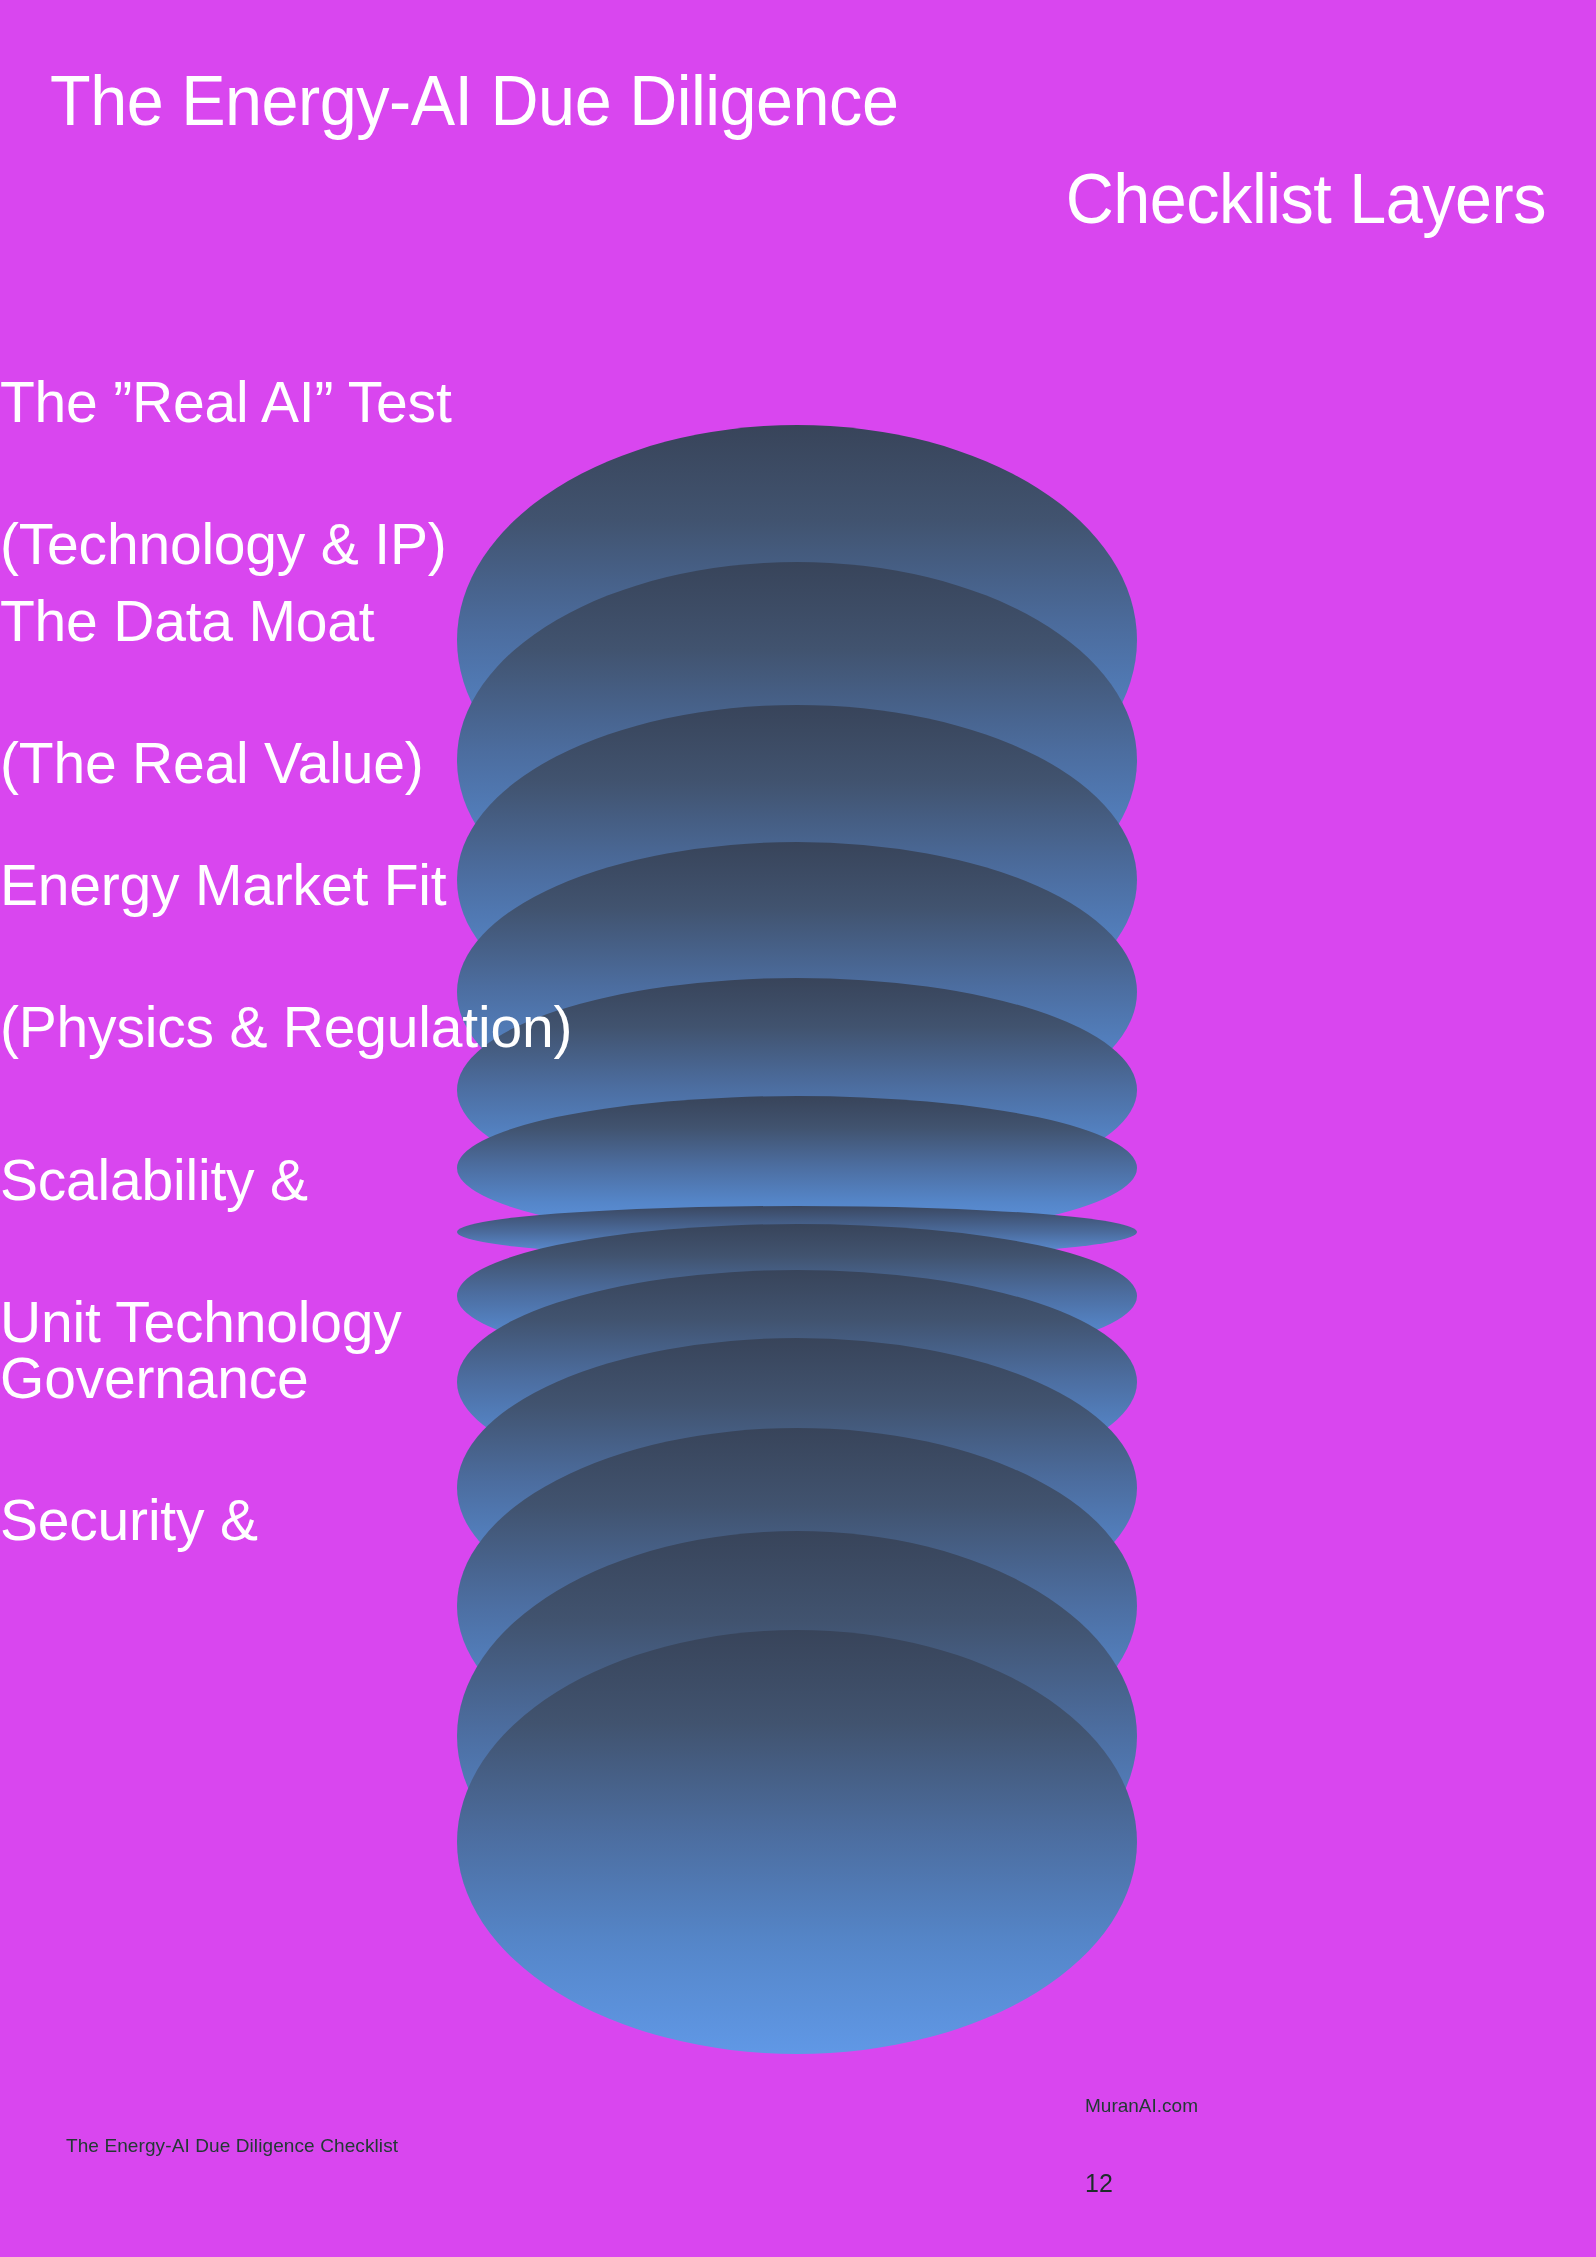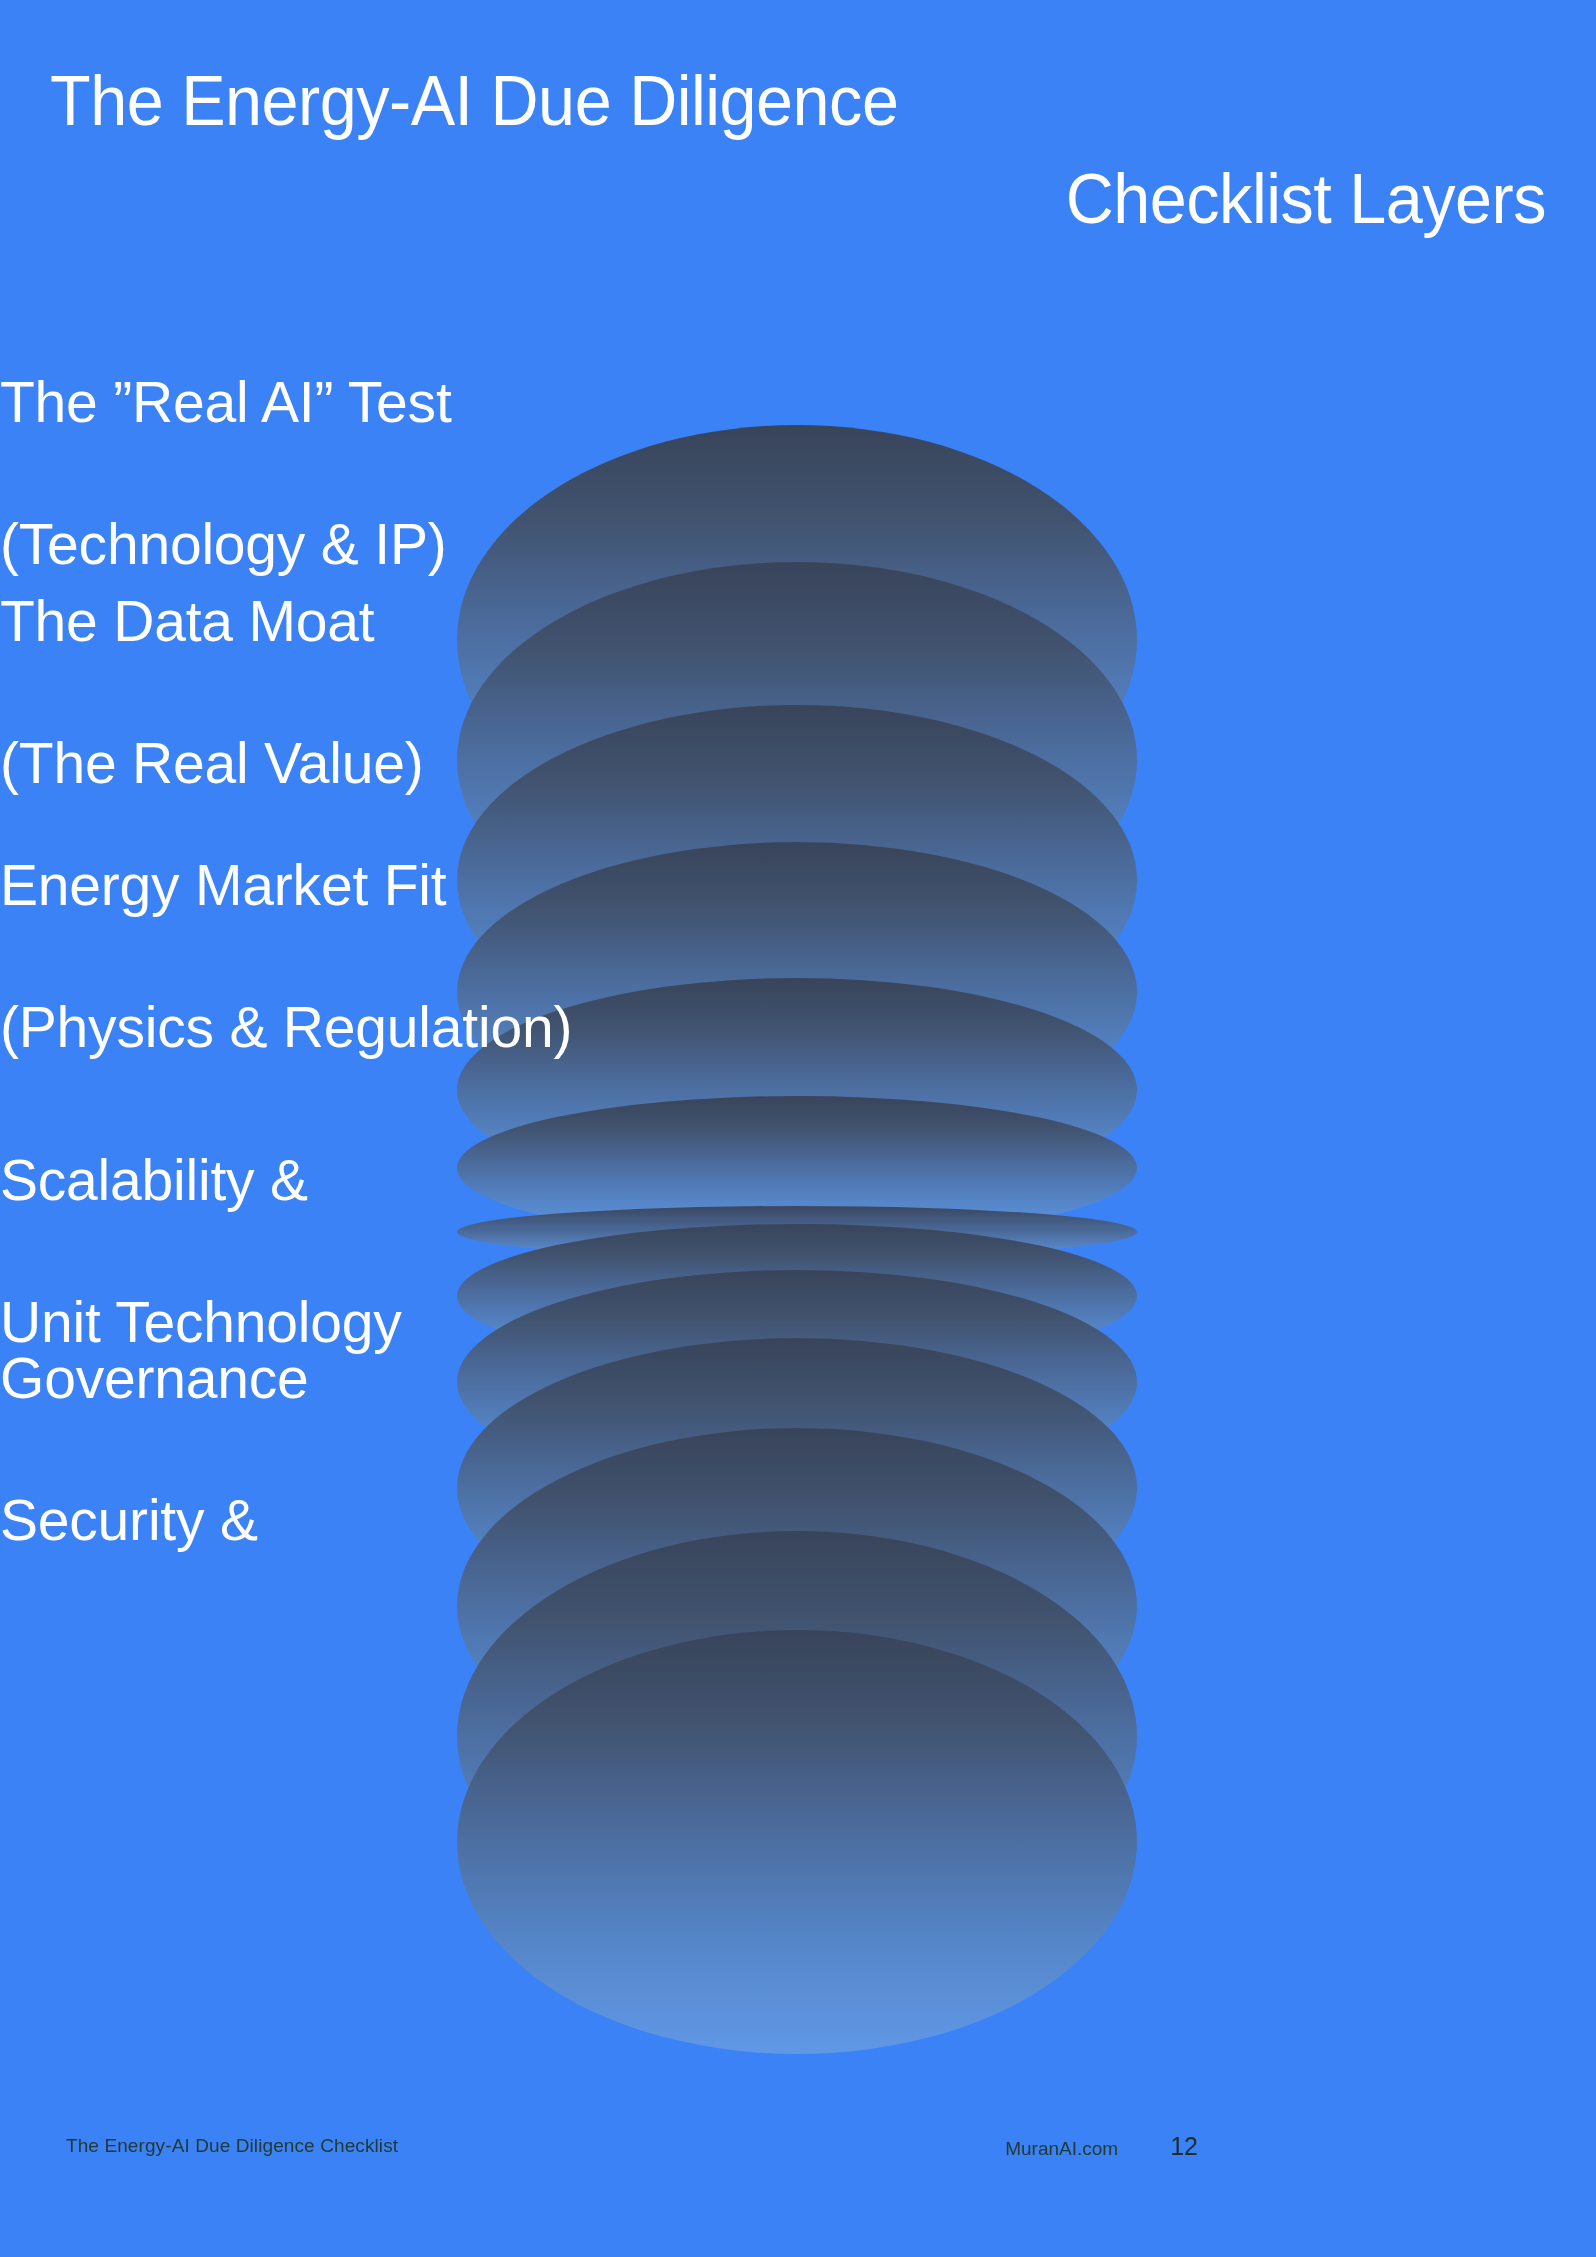--- a/index.html
+++ b/index.html
@@ -14,21 +14,21 @@
     font-family: "Liberation Sans", sans-serif;
     overflow: hidden;
     position: relative;
   }
 
   #slide {
     position: absolute;
     inset: 0;
     width: 1596px;
     height: 2257px;
-    background: #3b82f6;
+    background: #d946ef;
   }
 
   
   .title-block {
     position: absolute;
     left: 0;
     top: 52px;
     width: 1596px;
     padding: 0 50px;
     box-sizing: border-box;
@@ -106,20 +106,21 @@
     color: #223A33;
     font-size: 19px;
     font-weight: 400;
     letter-spacing: 0.1px;
     white-space: nowrap;
   }
   .footer-right {
     display: flex;
     align-items: baseline;
     gap: 52px;
+    flex-direction: column;
   }
   .footer-site {
     color: #223A33;
     font-size: 19px;
     font-weight: 400;
     white-space: nowrap;
   }
   .footer-page {
     color: #1C2E29;
     font-size: 25px;

